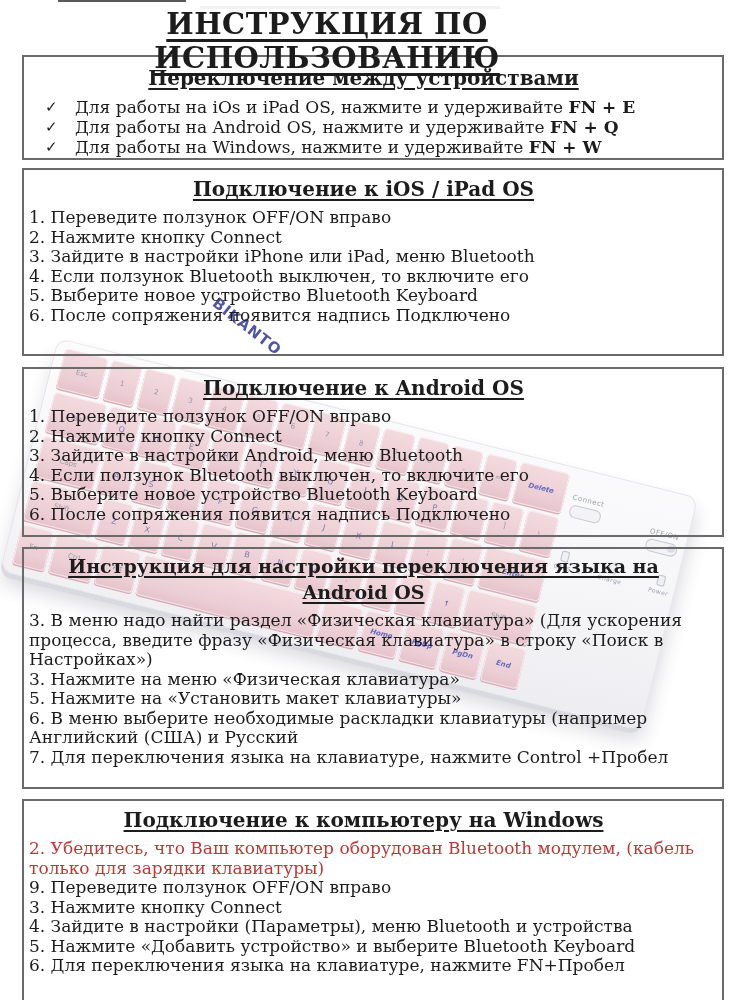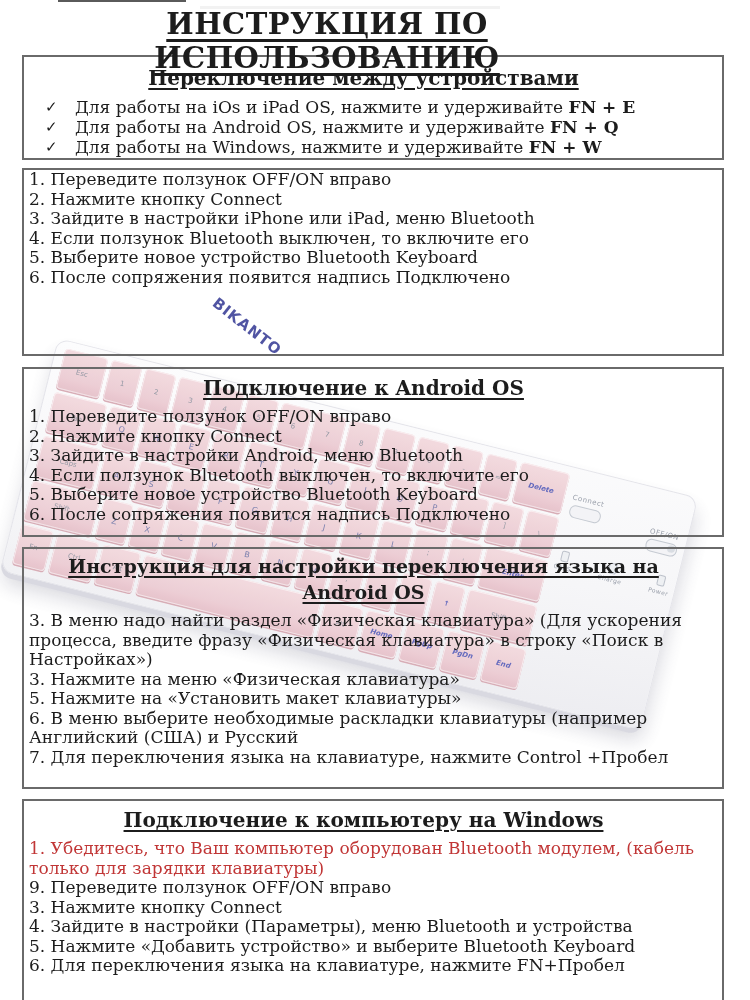--- a/index.html
+++ b/index.html
@@ -228,20 +228,21 @@
     <span class="check">✓</span>
     <span class="bullet-text"><span>Для работы на Android OS, нажмите и удерживайте </span><b>FN + Q</b></span>
   </div>
   <div class="bullet-row">
     <span class="check">✓</span>
     <span class="bullet-text"><span>Для работы на Windows, нажмите и удерживайте </span><b>FN + W</b></span>
   </div>
 </div>
 
 <div class="box" id="box-ios">
+  <div class="box-header">Подключение к iOS / iPad OS</div>
   <div class="item">1. Переведите ползунок OFF/ON вправо</div>
   <div class="item">2. Нажмите кнопку Connect</div>
   <div class="item">3. Зайдите в настройки iPhone или iPad, меню Bluetooth</div>
   <div class="item">4. Если ползунок Bluetooth выключен, то включите его</div>
   <div class="item">5. Выберите новое устройство Bluetooth Keyboard</div>
   <div class="item">6. После сопряжения появится надпись Подключено</div>
 </div>
 
 <div class="box" id="box-android">
   <div class="box-header">Подключение к Android OS</div>
@@ -260,20 +261,20 @@
 Настройках»)</div>
   <div class="item">3. Нажмите на меню «Физическая клавиатура»</div>
   <div class="item">5. Нажмите на «Установить макет клавиатуры»</div>
   <div class="item">6. В меню выберите необходимые раскладки клавиатуры (например
 Английский (США) и Русский</div>
   <div class="item">7. Для переключения языка на клавиатуре, нажмите Control +Пробел</div>
 </div>
 
 <div class="box" id="box-windows">
   <div class="box-header">Подключение к компьютеру на Windows</div>
-  <div class="item red">1. Убедитесь, что Ваш компьютер оборудован Bluetooth модулем, (кабель
+  <div class="item red">2. Убедитесь, что Ваш компьютер оборудован Bluetooth модулем, (кабель
 только для зарядки клавиатуры)</div>
   <div class="item">9. Переведите ползунок OFF/ON вправо</div>
   <div class="item">3. Нажмите кнопку Connect</div>
   <div class="item">4. Зайдите в настройки (Параметры), меню Bluetooth и устройства</div>
   <div class="item">5. Нажмите «Добавить устройство» и выберите Bluetooth Keyboard</div>
   <div class="item">6. Для переключения языка на клавиатуре, нажмите FN+Пробел</div>
 </div>
 
 </body></html>

